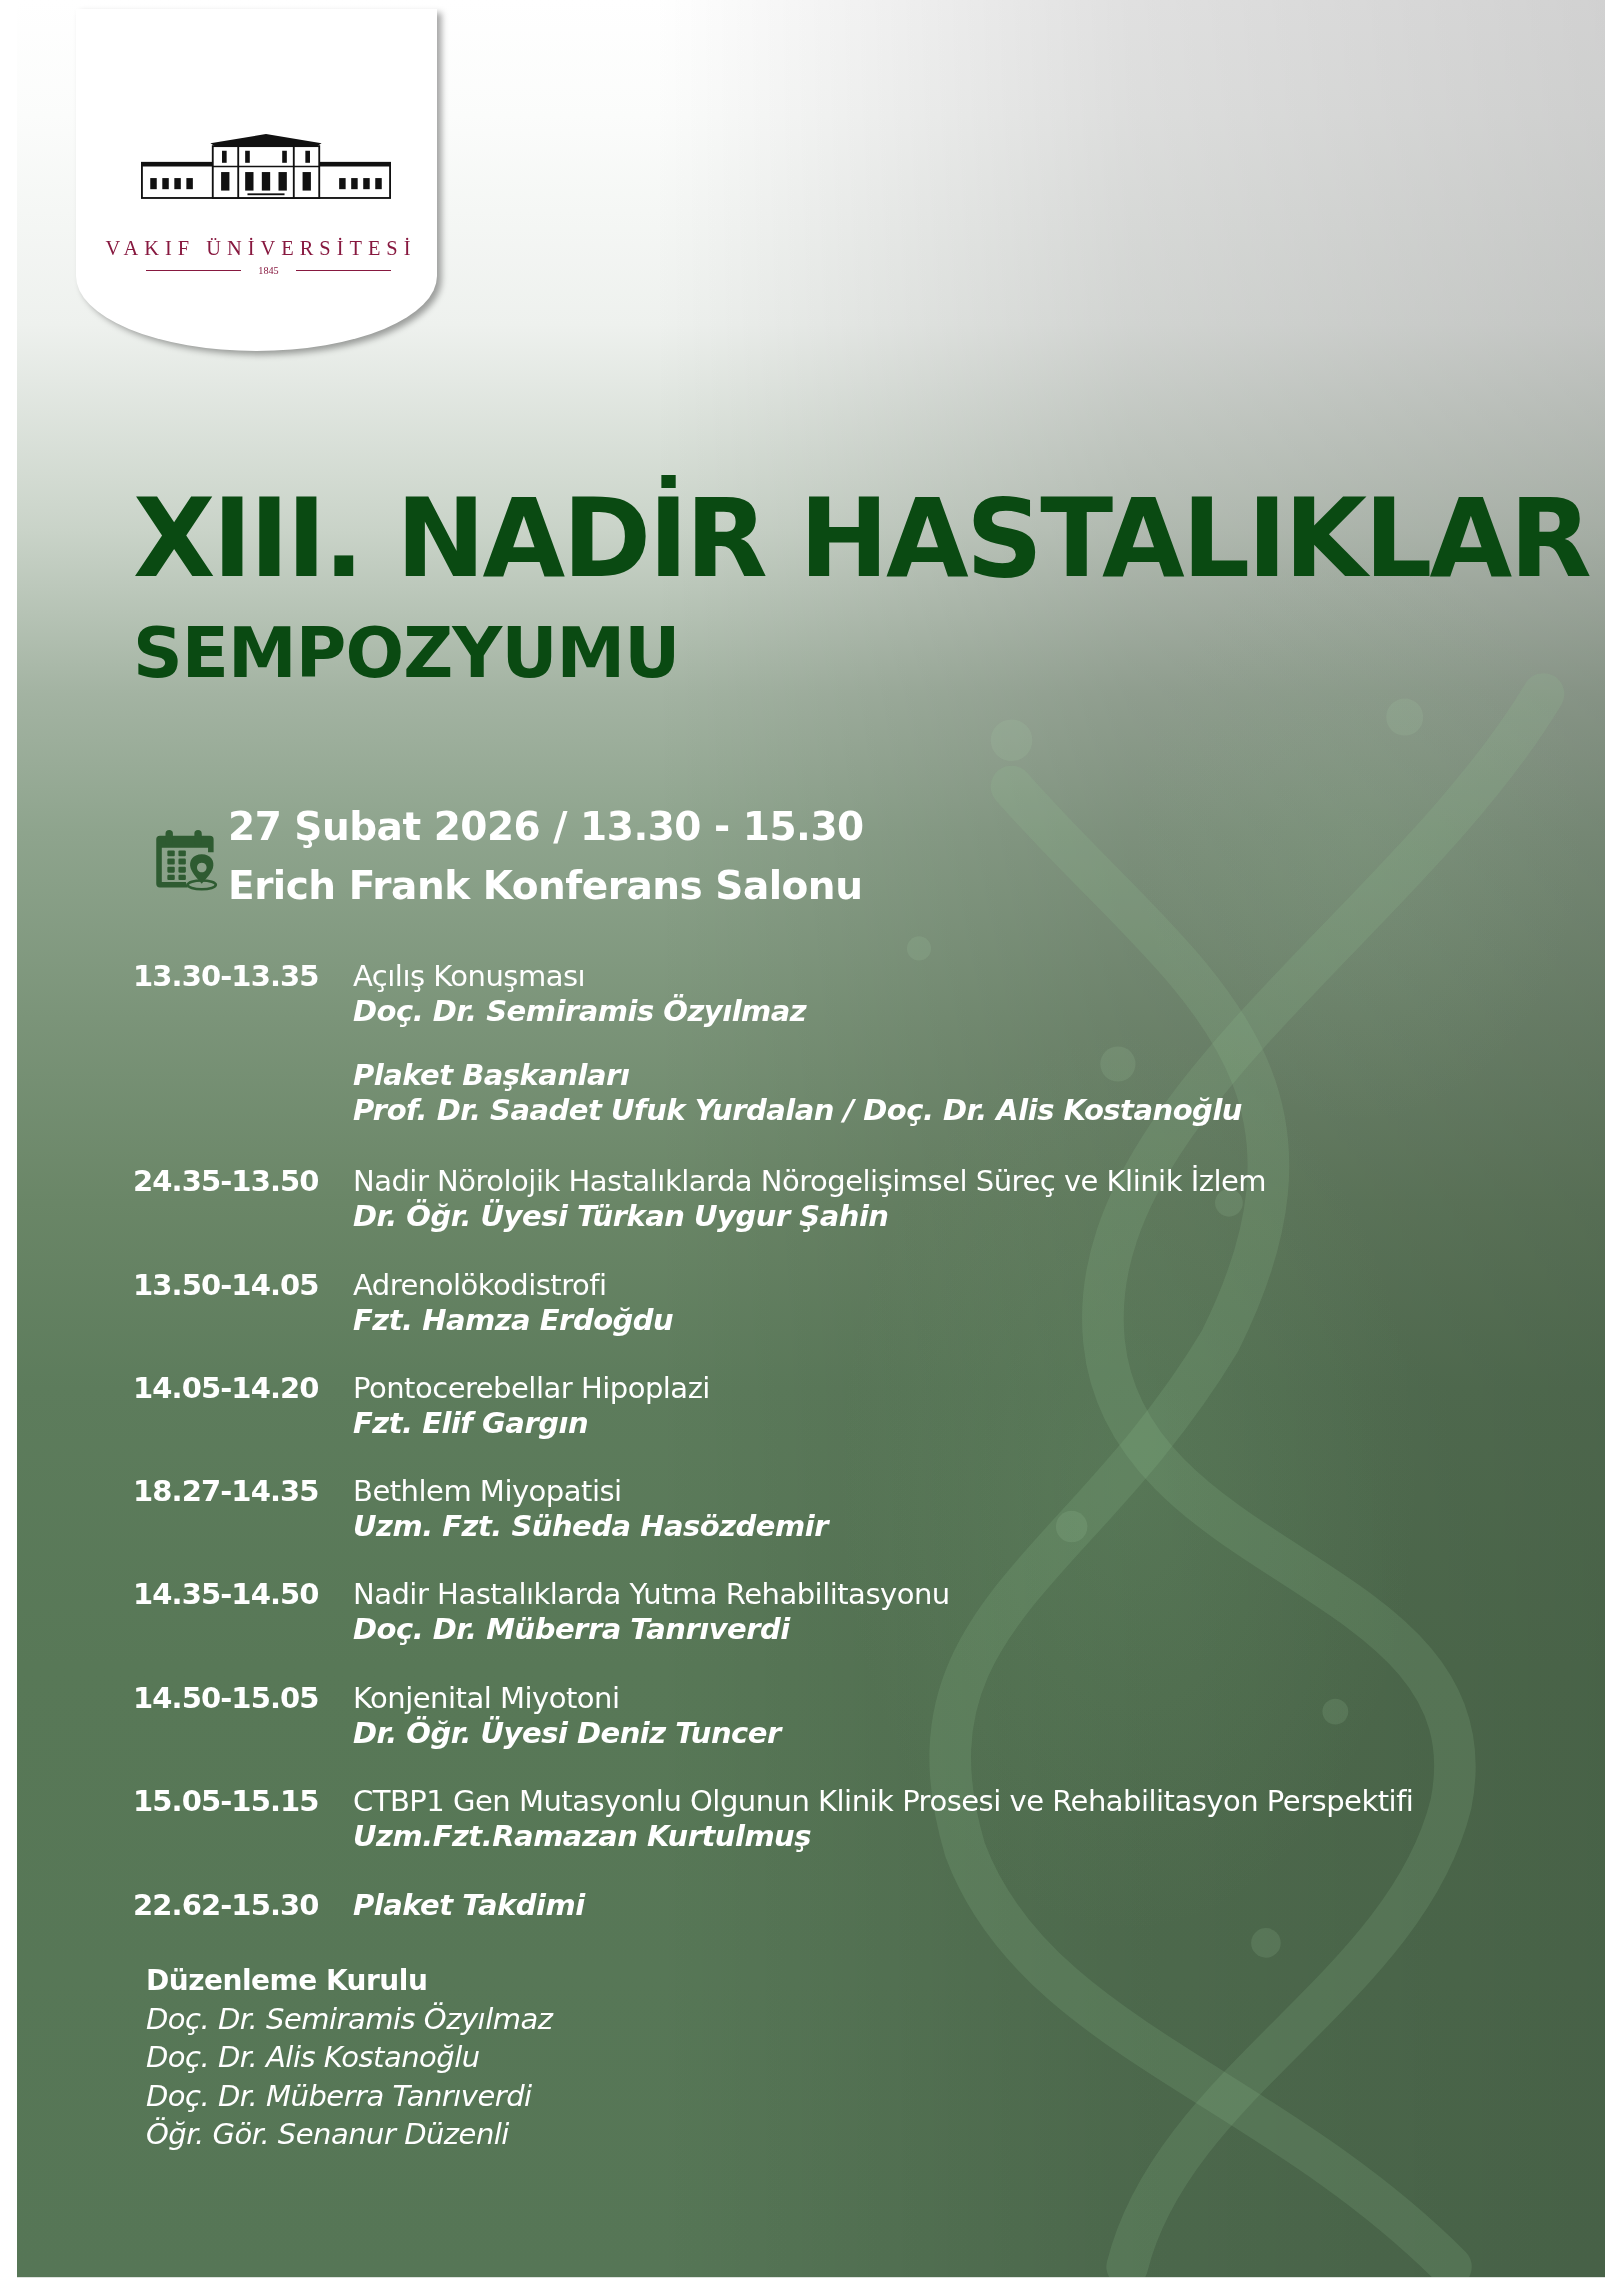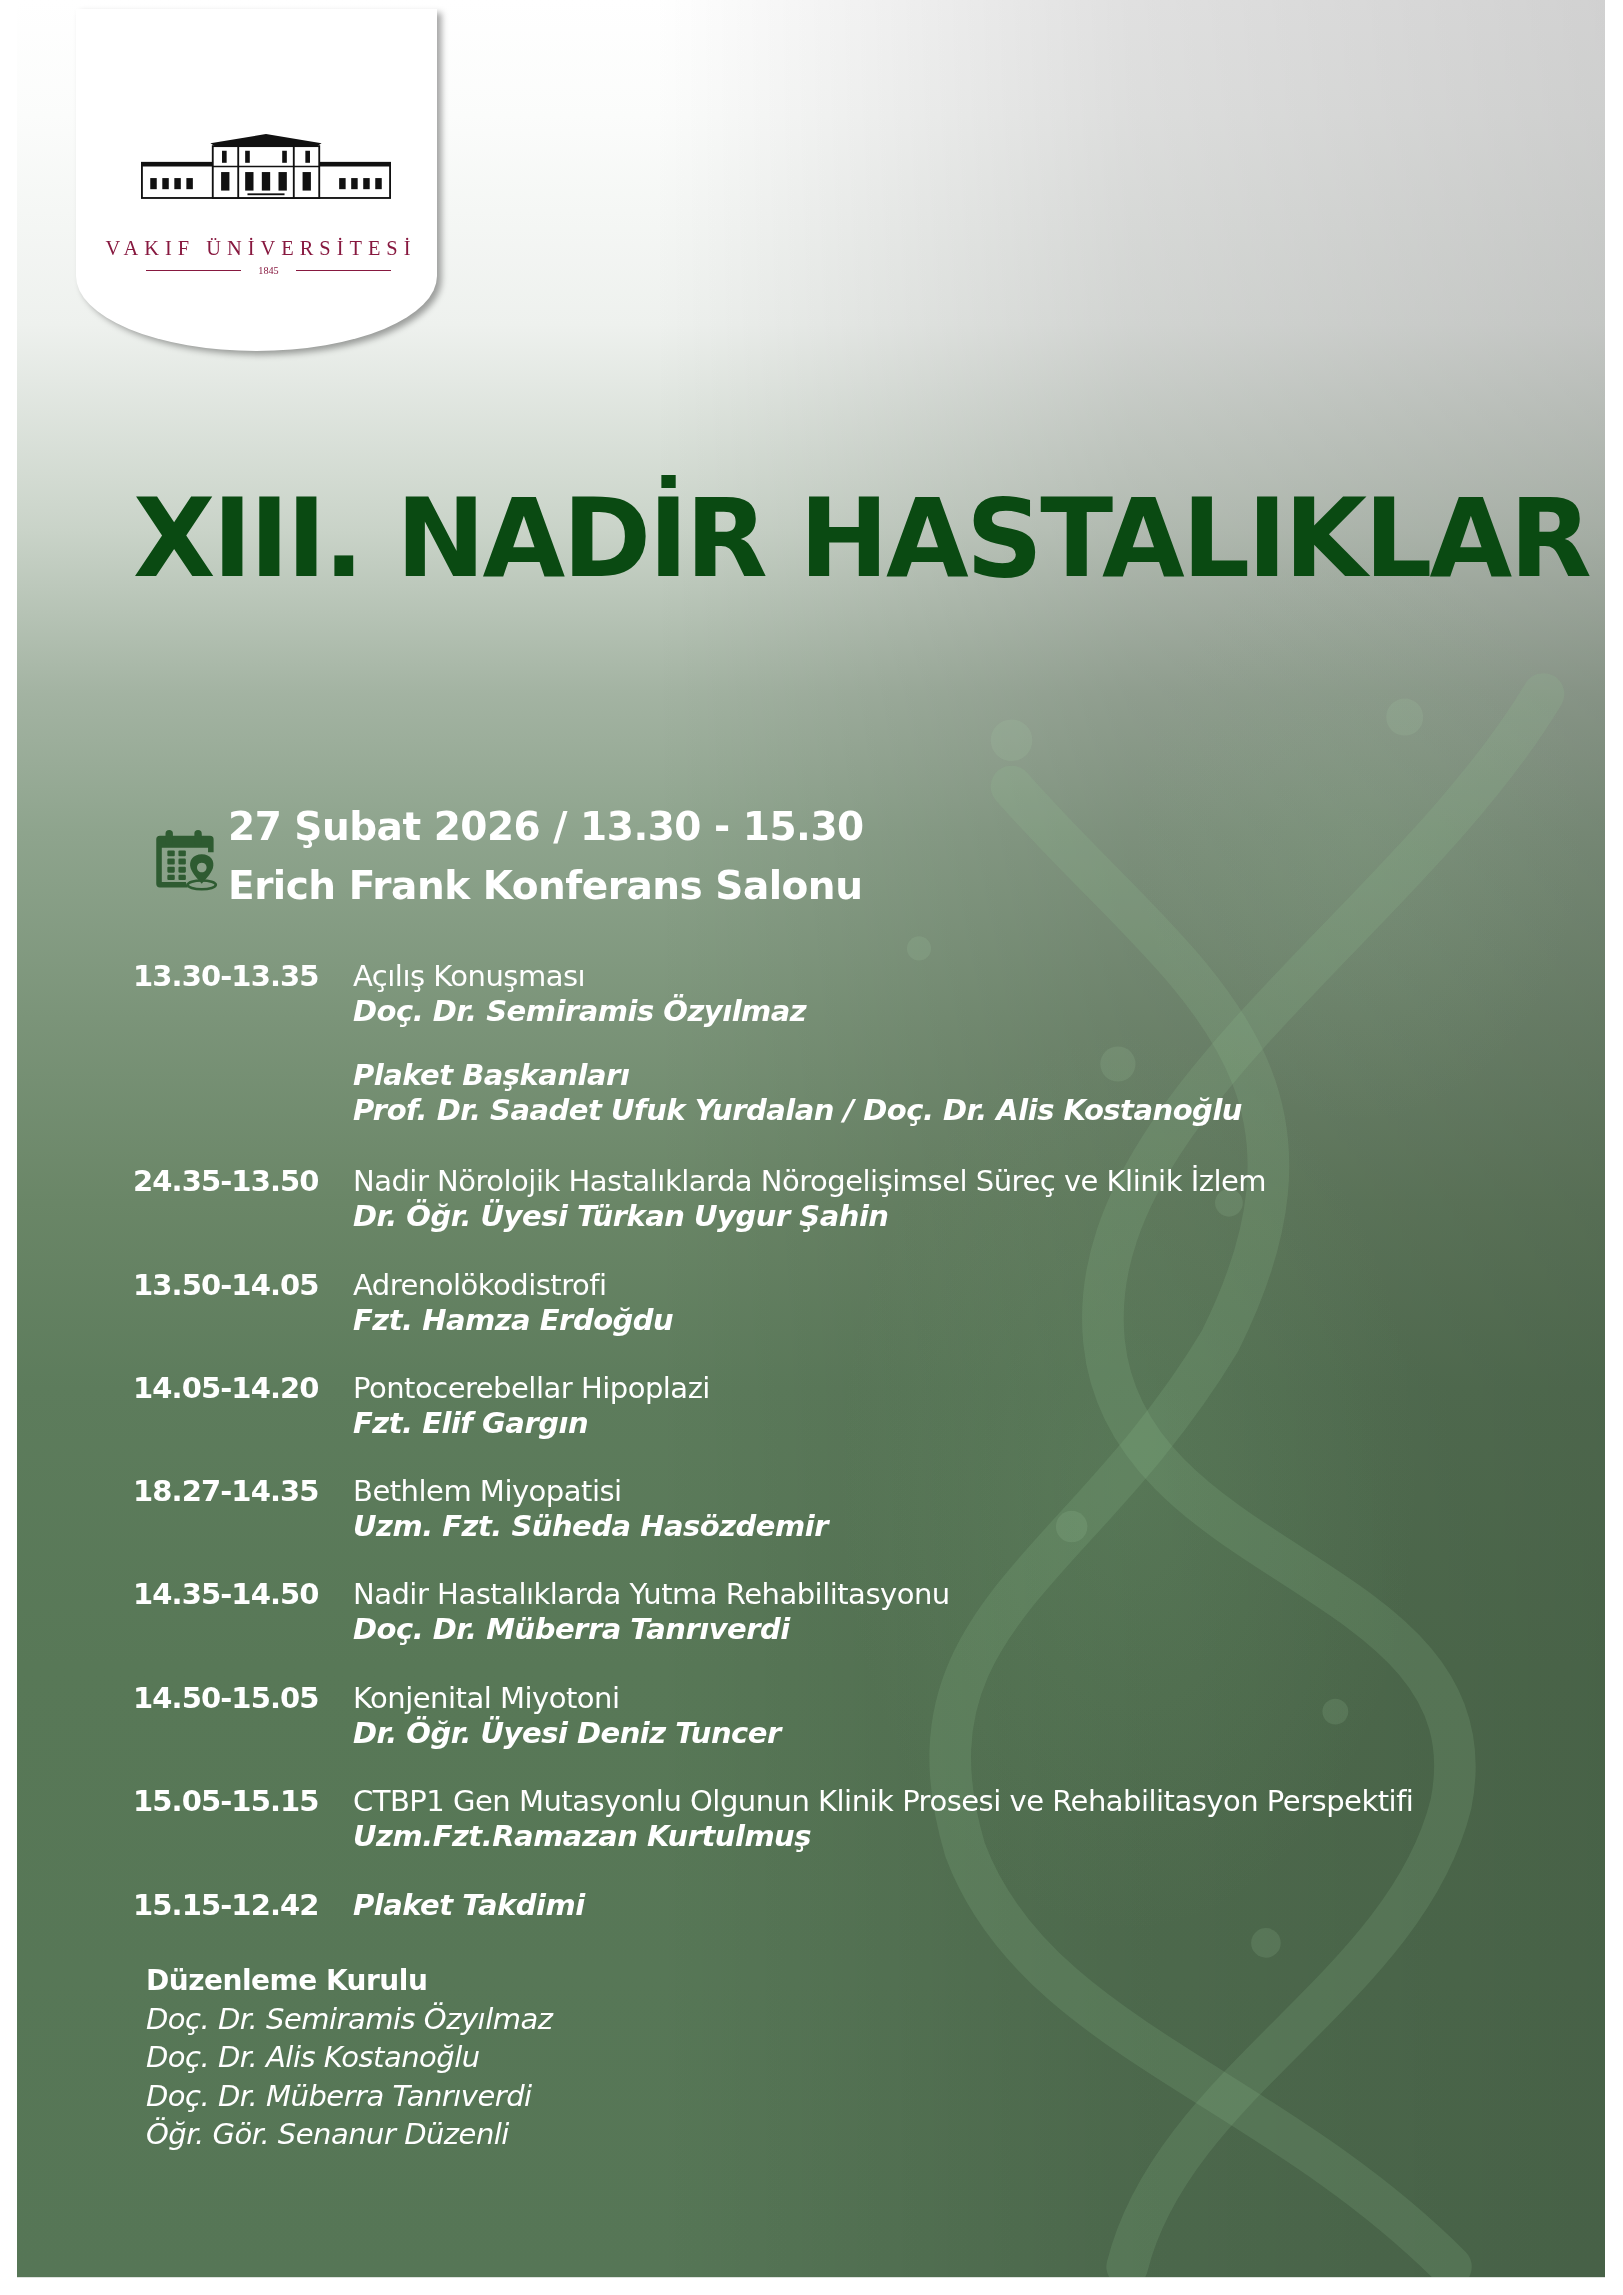--- a/index.html
+++ b/index.html
@@ -140,20 +140,21 @@
     </svg>
     <div class="logo-sub">VAKIF ÜNİVERSİTESİ</div>
     <div class="logo-year-row">
       <span class="logo-line"></span>
       <span class="logo-year">1845</span>
       <span class="logo-line"></span>
     </div>
   </div>
 
   <div class="title-main">XIII. NADİR HASTALIKLAR</div>
+  <div class="title-sub">SEMPOZYUMU</div>
 
   <svg class="calendar-icon" viewBox="0 0 200 200">
     <g fill="#2e5b31">
       <path d="M25 55 Q25 45 35 45 L170 45 Q180 45 180 55 L180 90 L165 90 L165 78 L40 78 L40 170 L105 170 L110 185 L35 185 Q25 185 25 175 Z"></path>
       <rect x="50" y="30" width="20" height="40" rx="10"></rect>
       <rect x="128" y="30" width="20" height="40" rx="10"></rect>
       <rect x="55" y="85" width="20" height="16" rx="3"></rect>
         <rect x="85" y="85" width="20" height="16" rx="3"></rect>
       <rect x="55" y="107" width="20" height="16" rx="3"></rect>
         <rect x="85" y="107" width="20" height="16" rx="3"></rect>
@@ -208,21 +209,21 @@
       <span class="time">14.50-15.05</span>
       <span class="topic">Konjenital Miyotoni</span>
       <span class="speaker">Dr. Öğr. Üyesi Deniz Tuncer</span>
     </div>
     <div class="row" style="top:825px">
       <span class="time">15.05-15.15</span>
       <span class="topic">CTBP1 Gen Mutasyonlu Olgunun Klinik Prosesi ve Rehabilitasyon Perspektifi</span>
       <span class="speaker">Uzm.Fzt.Ramazan Kurtulmuş</span>
     </div>
     <div class="row" style="top:929px">
-      <span class="time">15.15-12.42</span>
+      <span class="time">22.62-15.30</span>
       <span class="topic bold-italic">Plaket Takdimi</span>
     </div>
   </div>
 
   <div class="committee">
     <div class="committee-title">Düzenleme Kurulu</div>
     <div class="committee-member">Doç. Dr. Semiramis Özyılmaz</div>
     <div class="committee-member">Doç. Dr. Alis Kostanoğlu</div>
     <div class="committee-member">Doç. Dr. Müberra Tanrıverdi</div>
     <div class="committee-member">Öğr. Gör. Senanur Düzenli</div>

